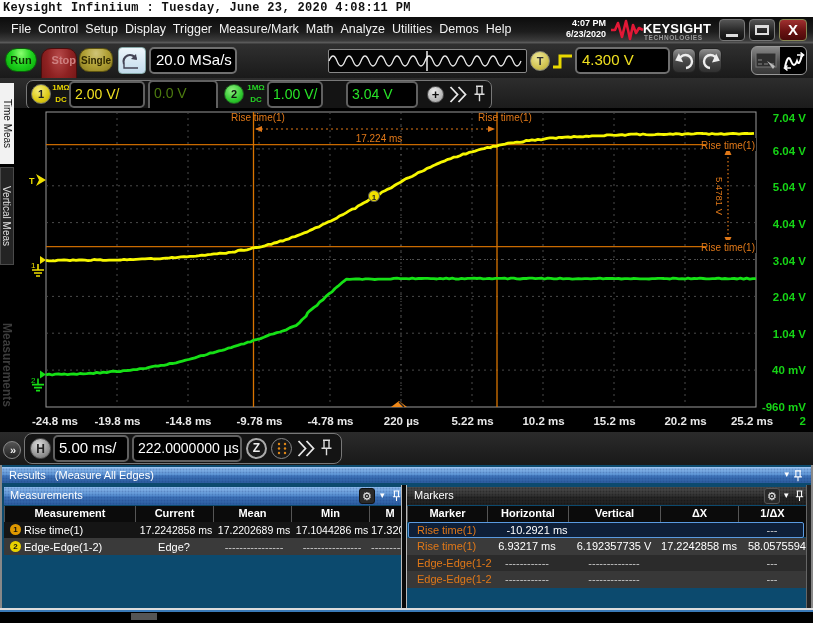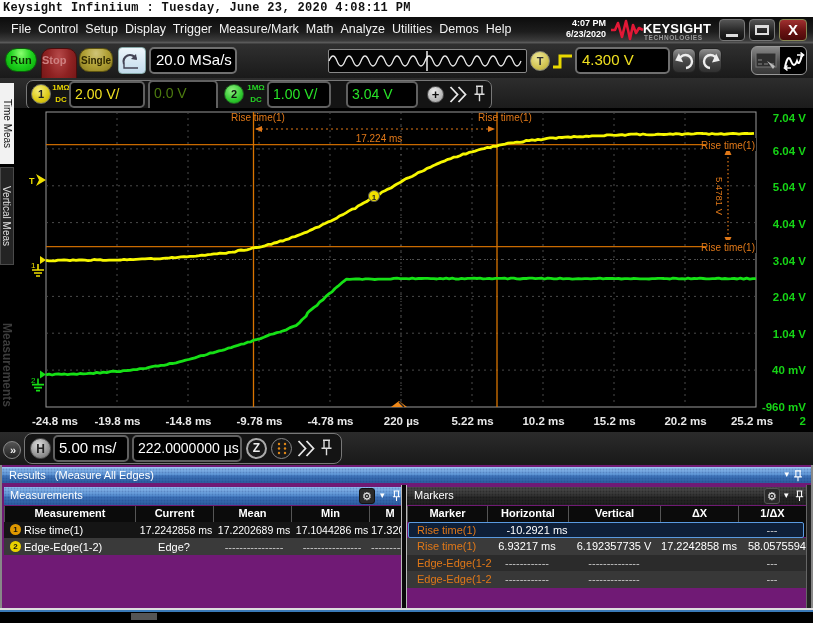--- a/index.html
+++ b/index.html
@@ -30,21 +30,21 @@
       <div class="a" style="left:6px;top:14px;width:12px;height:3px;background:#ddd"></div>
     </div>
  <div class="a" style="left:749px;top:2px;width:26px;height:22px;border:1px solid #777;border-radius:4px;background:linear-gradient(#555,#222 60%,#111)">
       <div class="a" style="left:5px;top:5px;width:14px;height:10px;border:2px solid #ddd;border-top-width:3px"></div>
     </div>
  <div class="a" style="left:779px;top:2px;width:28px;height:22px;border:1px solid #885;border-radius:4px;background:linear-gradient(#a03030,#6a1212 55%,#4a0a0a);color:#fff;font-size:15px;font-weight:bold;text-align:center;line-height:20px">X</div>
 </div>
 
 <div class="a" style="left:0;top:44px;width:813px;height:34px;background:linear-gradient(#303030,#1a1a1a)">
  <div class="a" style="left:5px;top:4px;width:32px;height:24px;border-radius:12px;background:radial-gradient(ellipse at 50% 20%,#8aff70,#1ed21e 50%,#05a005);border:1px solid #0a600a;color:#0a3500;font-size:11px;font-weight:bold;text-align:center;line-height:23px">Run</div>
- <div class="a" style="left:41px;top:4px;width:36px;height:40px;border-radius:10px;background:radial-gradient(ellipse at 50% 20%,#b64a4a,#8f2222 50%,#6d1414);border:1px solid #4a0d0d;color:#ce8080;font-size:11px;font-weight:bold;text-align:left;line-height:23px">Stop</div>
+ <div class="a" style="left:41px;top:4px;width:36px;height:40px;border-radius:10px;background:radial-gradient(ellipse at 50% 20%,#b64a4a,#8f2222 50%,#6d1414);border:1px solid #4a0d0d;color:#ce8080;font-size:11px;font-weight:bold;text-align:right;line-height:23px">Stop</div>
  <div class="a" style="left:79px;top:4px;width:34px;height:24px;border-radius:10px;background:radial-gradient(ellipse at 50% 20%,#cfc478,#b1a136 50%,#8d7d20);border:1px solid #5f5510;color:#2f2800;font-size:10px;font-weight:bold;text-align:center;line-height:23px">Single</div>
  <div class="a" style="left:118px;top:3px;width:28px;height:27px;border-radius:4px;background:linear-gradient(#eef6fb,#c3dcec);border:1px solid #8aa">
    <svg style="left:2px;top:3px" width="20" height="20" viewBox="0 0 20 20">
         <path d="M3,13 A6.5,6.5 0 0 1 15,8" fill="none" stroke="#445" stroke-width="2.2"></path>
         <path d="M15,3 L16,9 10,8 Z" fill="#445"></path>
         <path d="M3,13 v4 h14" fill="none" stroke="#445" stroke-width="1.4"></path>
       </svg>
  </div>
  <div class="box" style="left:149px;top:3px;width:88px;height:27px">20.0 MSa/s</div>
  <div class="a" style="left:328px;top:5px;width:199px;height:24px;border:1px solid #888;border-radius:2px;background:#040404">
@@ -87,21 +87,21 @@
 </div>
 
 <div class="a" style="left:0;top:78px;width:813px;height:34px;background:linear-gradient(#2d2d2d,#191919)">
  <div class="a" style="left:26px;top:2px;width:466px;height:30px;border:1px solid #787878;border-radius:7px;background:#141414"></div>
  <div class="circ" style="left:31px;top:6px;width:20px;height:20px;background:radial-gradient(circle at 40% 30%,#f5ee7e,#dcc914 60%,#b5a306);border:1px solid #776;color:#222;font-size:11px;line-height:19px">1</div>
  <div class="a" style="left:52px;top:4px;width:18px;height:24px;color:#e8d500;font-size:8px;font-weight:bold;text-align:center;line-height:12px">1MΩ<br>DC</div>
  <div class="bx2" style="left:69px;top:3px;width:76px;height:27px;color:#f0e020">2.00 V/</div>
  <div class="bx2" style="left:148px;top:2px;width:70px;height:38px;color:#4d7c0f">0.0 V</div>
  <div class="circ" style="left:224px;top:6px;width:20px;height:20px;background:radial-gradient(circle at 40% 30%,#90f080,#30c930 60%,#0fa00f);border:1px solid #262;color:#111;font-size:11px;line-height:19px">2</div>
  <div class="a" style="left:247px;top:4px;width:18px;height:24px;color:#25d525;font-size:8px;font-weight:bold;text-align:center;line-height:12px">1MΩ<br>DC</div>
- <div class="bx2" style="left:267px;top:3px;width:64px;height:27px;color:#28e428">1.00 V/</div>
+ <div class="bx2" style="left:267px;top:3px;width:56px;height:27px;color:#28e428">1.00 V/</div>
  <div class="bx2" style="left:346px;top:3px;width:72px;height:27px;color:#28e428">3.04 V</div>
  <div class="circ" style="left:427px;top:8px;width:17px;height:17px;background:radial-gradient(circle at 40% 30%,#eee,#999);border:1px solid #555;color:#111;font-size:13px;line-height:16px">+</div>
  <svg style="left:449px;top:8px" width="18" height="17" viewBox="0 0 18 17">
       <path d="M1.5,1 l7,7.5 -7,7.5 M9.5,1 l7,7.5 -7,7.5" stroke="#e8e8e8" stroke-width="1.8" fill="none"></path>
     </svg>
  <svg style="left:473px;top:7px" width="13" height="18" viewBox="0 0 13 18">
       <path d="M3,1.2 h7 M4,1.2 v8 h5 v-8 M1.5,9.2 h10 M6.5,9.2 v7" stroke="#ddd" stroke-width="1.4" fill="none"></path>
     </svg>
 </div>
 
@@ -205,21 +205,21 @@
       </svg>
  </div>
  <svg style="left:297px;top:8px" width="18" height="17" viewBox="0 0 18 17">
       <path d="M1.5,1 l7,7.5 -7,7.5 M9.5,1 l7,7.5 -7,7.5" stroke="#e8e8e8" stroke-width="1.8" fill="none"></path>
     </svg>
  <svg style="left:320px;top:7px" width="13" height="18" viewBox="0 0 13 18">
       <path d="M3,1.2 h7 M4,1.2 v8 h5 v-8 M1.5,9.2 h10 M6.5,9.2 v7" stroke="#ddd" stroke-width="1.4" fill="none"></path>
     </svg>
 </div>
 
-<div class="a" style="left:0;top:465px;width:813px;height:147px;background:#701a75;border-left:2px solid #888;border-right:2px solid #888">
+<div class="a" style="left:0;top:465px;width:813px;height:147px;background:#0c4a6e;border-left:2px solid #888;border-right:2px solid #888">
 <div class="a hdrblue" style="left:0;top:2px;width:809px;height:16px;border-top:1px solid #9cc2ee">
       <span class="a" style="left:7px;top:1px;color:#fff;font-size:11px">Results&nbsp;&nbsp;&nbsp;(Measure All Edges)</span>
       <span class="a" style="right:22px;top:1px;color:#fff;font-size:9px">▾</span>
       <svg style="position:absolute;right:8px;top:2px" width="10" height="12" viewBox="0 0 11 14">
         <path d="M2,1 h7 M3,1 v7 h5 v-7 M1,8 h9 M5.5,8 v5" stroke="#fff" stroke-width="1.3" fill="none"></path>
       </svg>
     </div>
 <div class="a hdrblue" style="left:2px;top:22px;width:397px;height:18px">
       <span class="a" style="left:6px;top:2px;color:#fff;font-size:11px">Measurements</span>
     </div>

